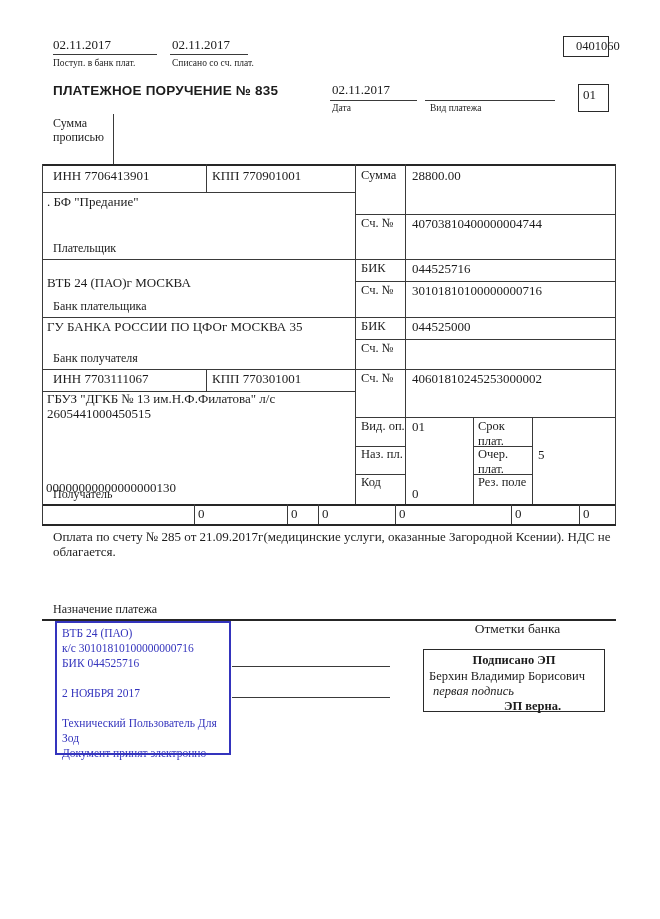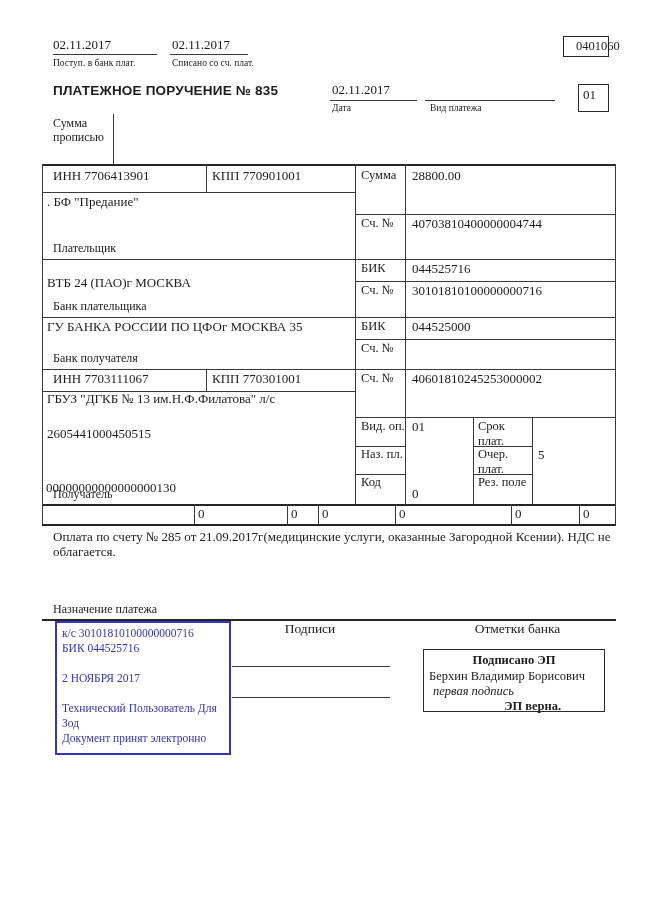--- a/index.html
+++ b/index.html
@@ -117,21 +117,21 @@
   <span class="t cl" style="left:361px;top:319px;">БИК</span>
   <span class="t" style="left:412px;top:319px;">044525000</span>
   <span class="t cl" style="left:361px;top:341px;">Сч. №</span>
   <span class="t lbl" style="left:53px;top:352px;">Банк получателя</span>
 
   <span class="t" style="left:53px;top:371px;">ИНН 7703111067</span>
   <span class="t" style="left:212px;top:371px;">КПП 770301001</span>
   <span class="t cl" style="left:361px;top:371px;">Сч. №</span>
   <span class="t" style="left:412px;top:371px;">40601810245253000002</span>
   <span class="t" style="left:47px;top:391px;">ГБУЗ "ДГКБ № 13 им.Н.Ф.Филатова" л/с</span>
-  <span class="t" style="left:47px;top:406px;margin-top:20px;">2605441000450515</span>
+  <span class="t" style="left:47px;top:406px;">2605441000450515</span>
   <span class="t lbl" style="left:53px;top:488px;">Получатель</span>
 
   <span class="t cl" style="left:361px;top:419px;">Вид. оп.</span>
   <span class="t" style="left:412px;top:419px;">01</span>
   <span class="t cl wrap" style="left:478px;top:419px;width:50px;">Срок плат.</span>
   <span class="t cl" style="left:361px;top:447px;">Наз. пл.</span>
   <span class="t cl wrap" style="left:478px;top:447px;width:50px;">Очер. плат.</span>
   <span class="t" style="left:538px;top:447px;">5</span>
   <span class="t cl" style="left:361px;top:475px;">Код</span>
   <span class="t" style="left:412px;top:486px;">0</span>
@@ -142,24 +142,24 @@
   <span class="t" style="left:291px;top:506px;">0</span>
   <span class="t" style="left:322px;top:506px;">0</span>
   <span class="t" style="left:399px;top:506px;">0</span>
   <span class="t" style="left:515px;top:506px;">0</span>
   <span class="t" style="left:583px;top:506px;">0</span>
 
   <span class="t wrap" style="left:53px;top:529px;width:562px;">Оплата по счету № 285 от 21.09.2017г(медицинские услуги, оказанные Загородной Ксении). НДС не облагается.</span>
   <span class="t lbl" style="left:53px;top:603px;">Назначение платежа</span>
   <div class="hl thick" style="left:42px;top:619px;width:574px;"></div>
 
-  <span class="t center" style="left:230px;top:621px;width:160px;font-size:13.5px;">Подписи</span>
   <span class="t center" style="left:420px;top:621px;width:195px;font-size:13.5px;">Отметки банка</span>
 
   <div class="stamp" style="color: rgb(52, 52, 189); border-color: rgb(52, 52, 189);">
+    <div>ВТБ 24 (ПАО)</div>
     <div>к/с 30101810100000000716</div>
     <div>БИК 044525716</div>
     <div class="gap">2 НОЯБРЯ 2017</div>
     <div class="gap wraps">Технический Пользователь Для Зод</div>
     <div>Документ принят электронно</div>
   </div>
 
   <div class="hl" style="left:232px;top:666px;width:158px;"></div>
   <div class="hl" style="left:232px;top:697px;width:158px;"></div>
 

